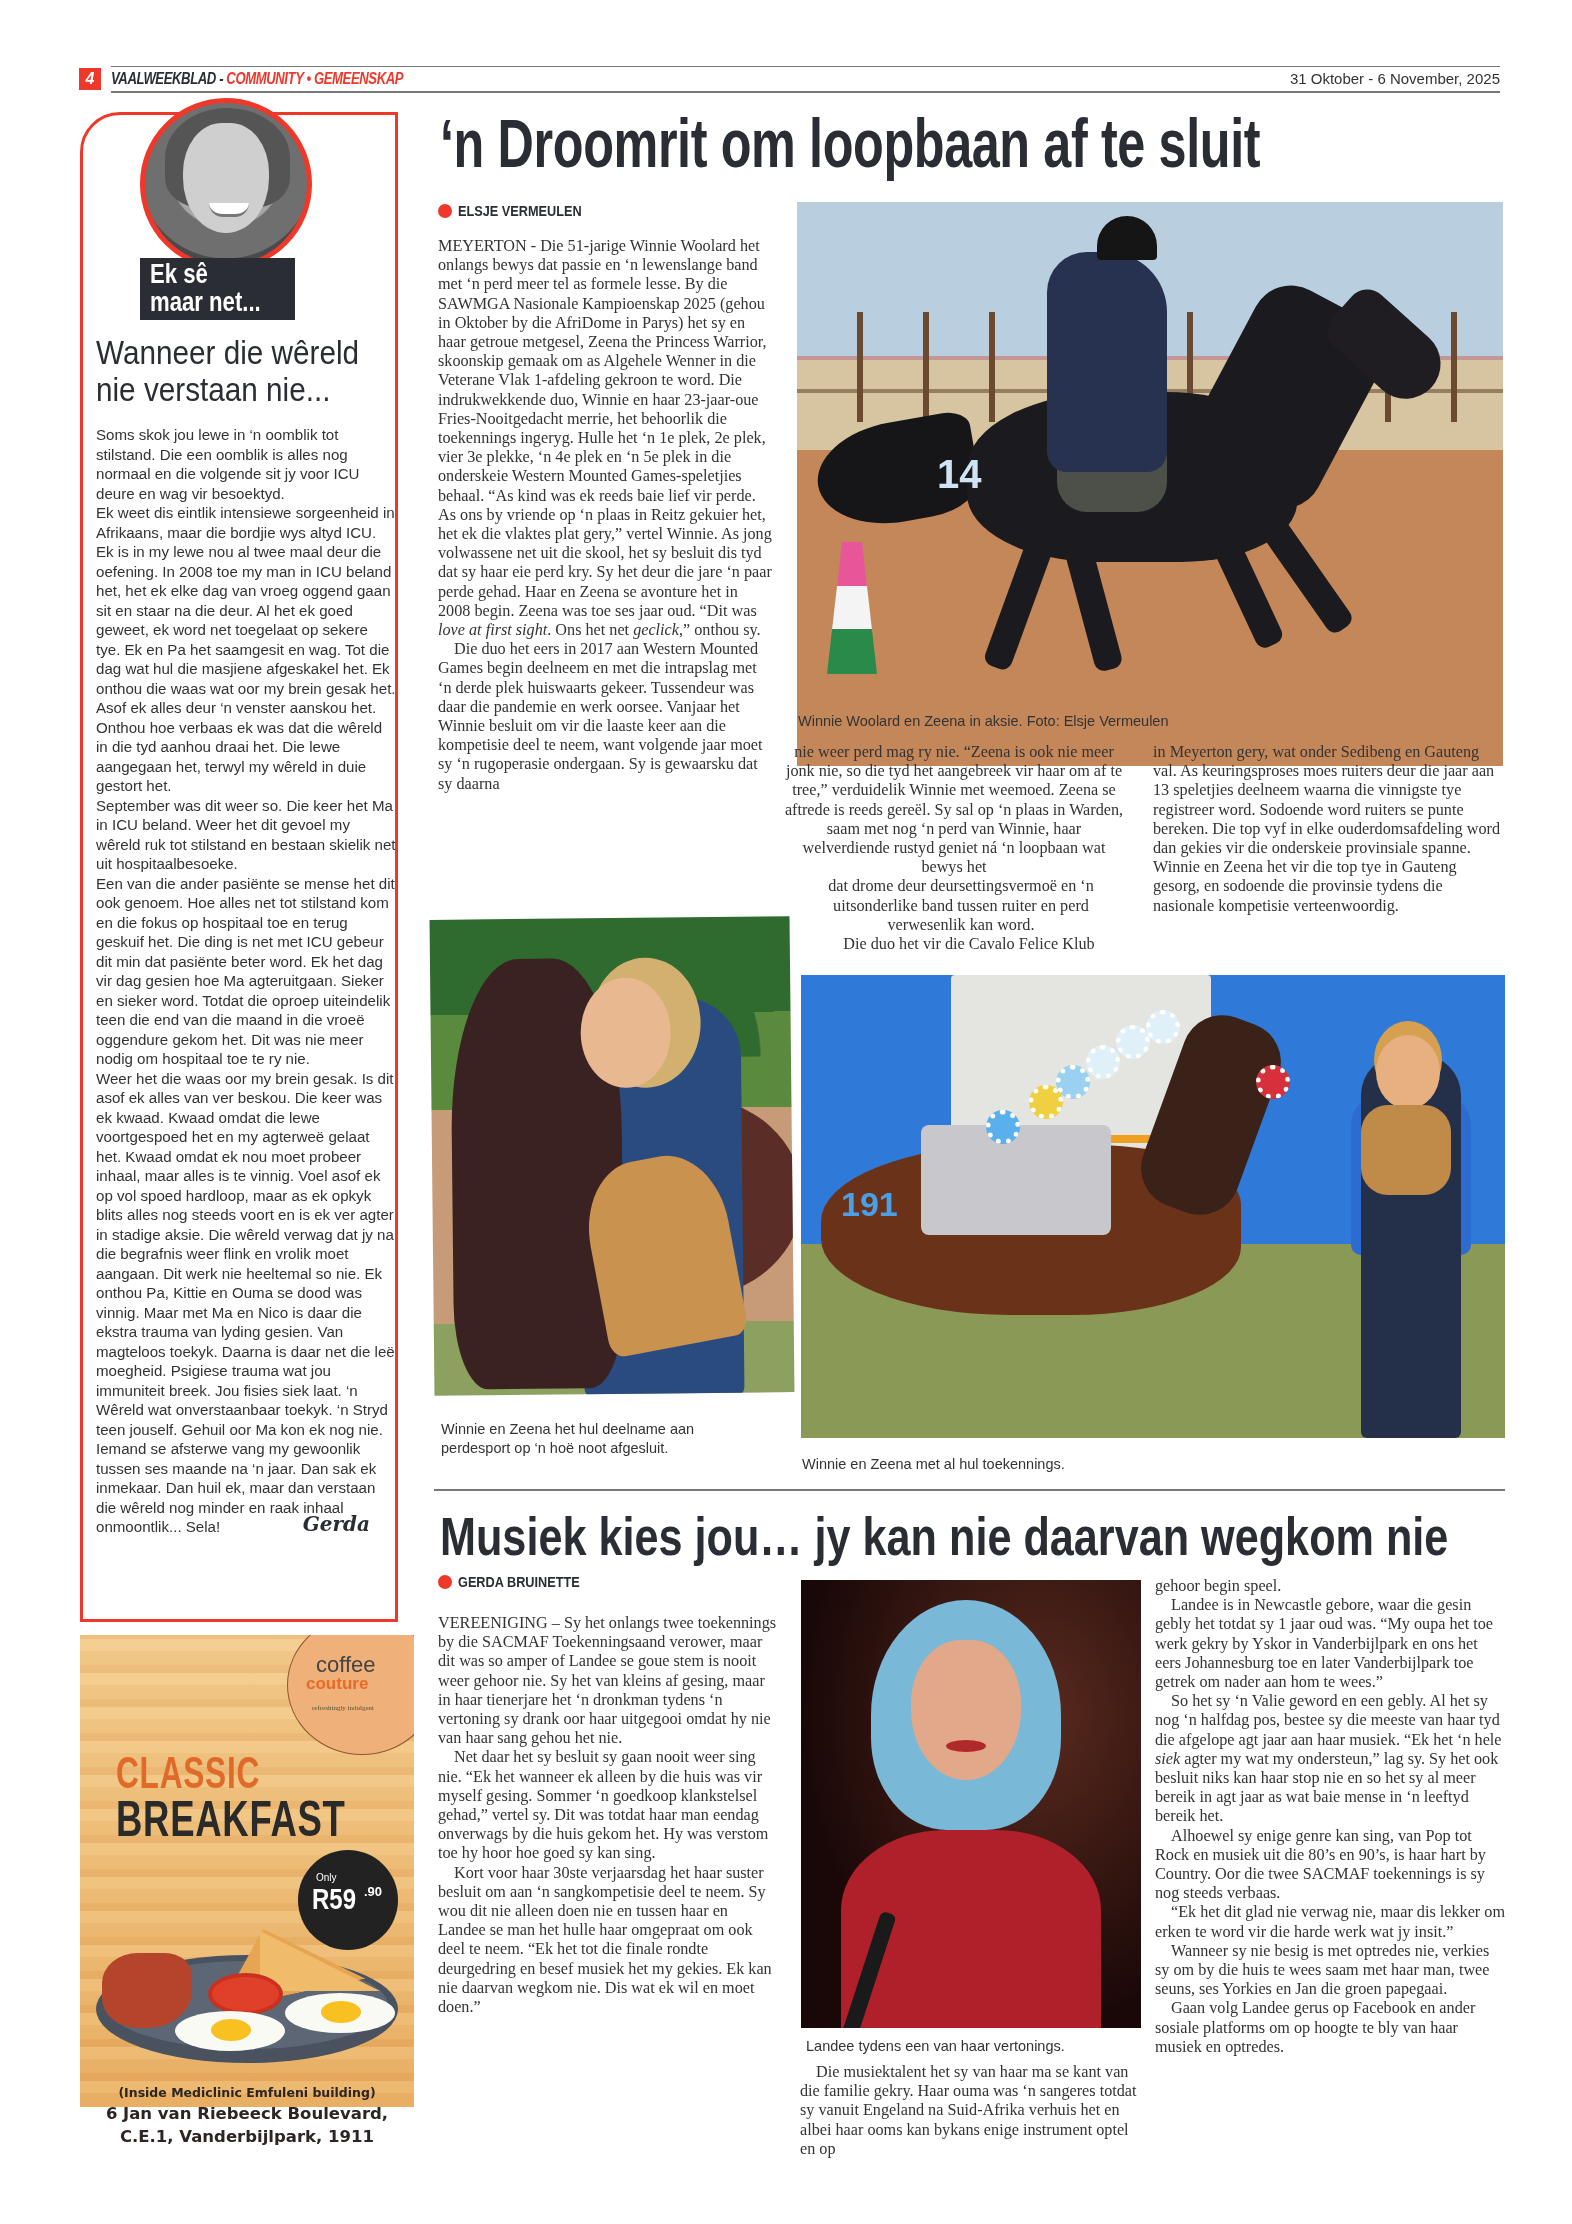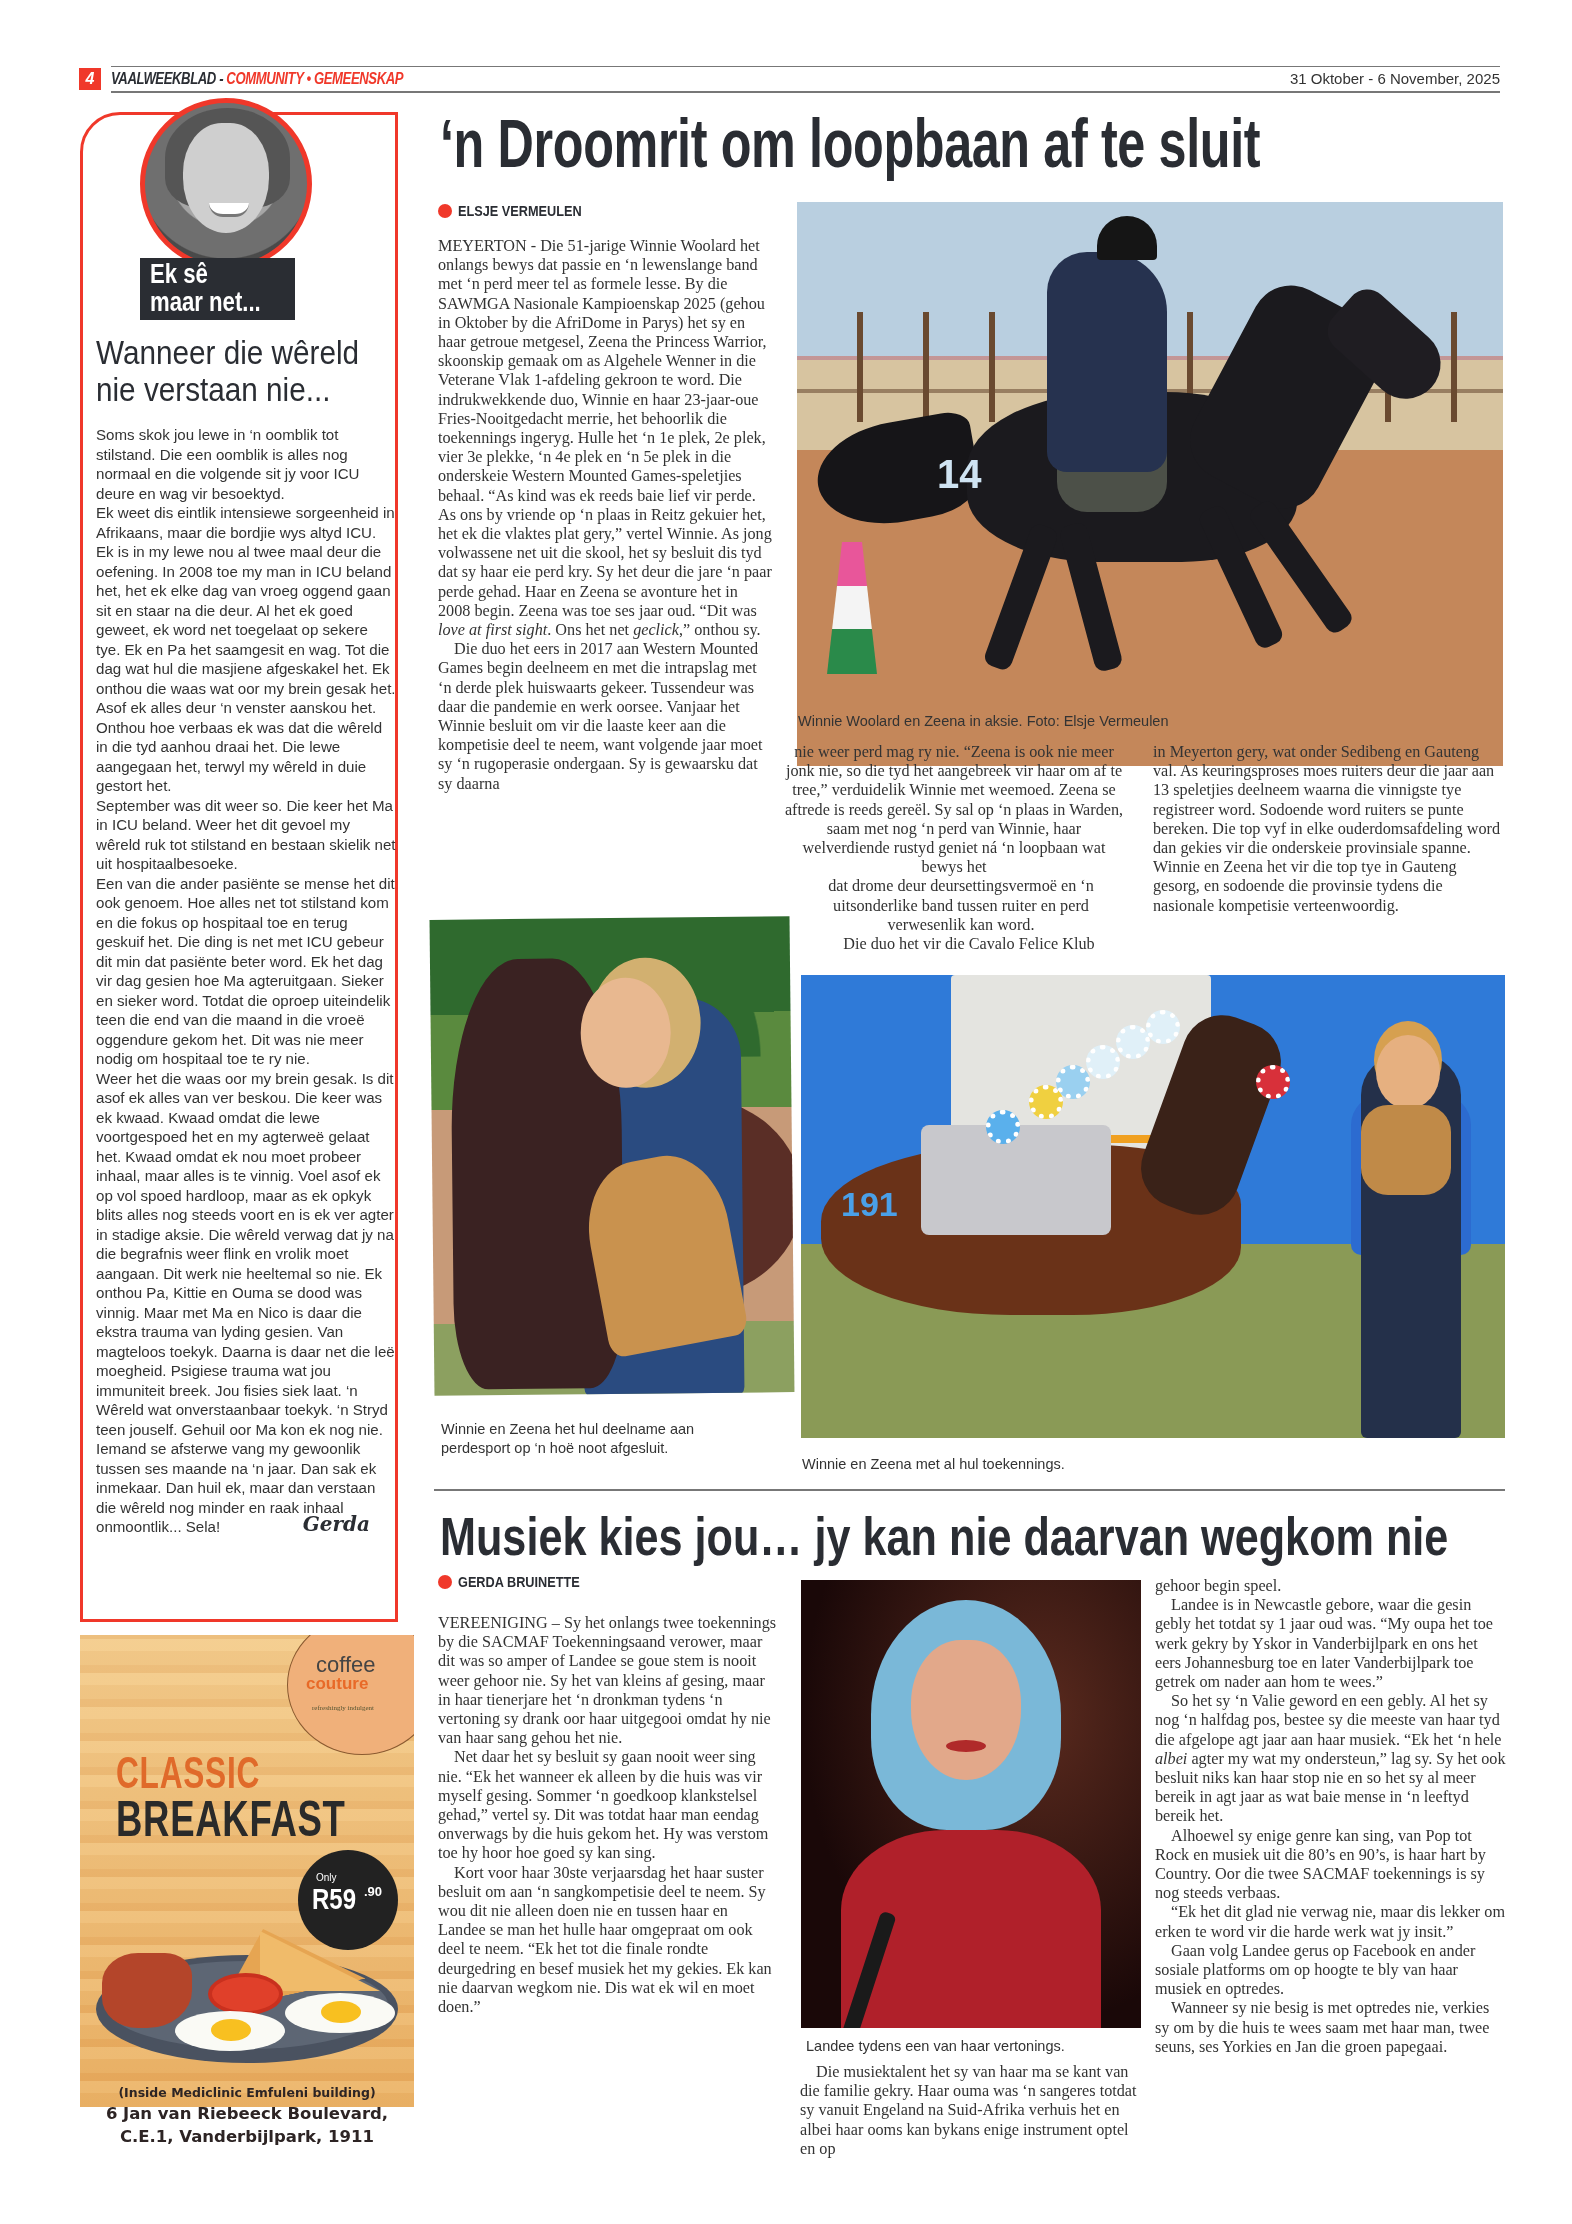--- a/index.html
+++ b/index.html
@@ -312,18 +312,18 @@
 </div>
 <div class="cap cap4">Landee tydens een van haar vertonings.</div>
 
 <div class="serif-col a2c2">
   <p class="ind">Die musiektalent het sy van haar ma se kant van die familie gekry. Haar ouma was ‘n sangeres totdat sy vanuit Engeland na Suid-Afrika verhuis het en albei haar ooms kan bykans enige instrument optel en op</p>
 </div>
 
 <div class="serif-col a2c3">
   <p>gehoor begin speel.</p>
   <p class="ind">Landee is in Newcastle gebore, waar die gesin gebly het totdat sy 1 jaar oud was. “My oupa het toe werk gekry by Yskor in Vanderbijlpark en ons het eers Johannesburg toe en later Vanderbijlpark toe getrek om nader aan hom te wees.”</p>
-  <p class="ind"><span>So het sy ‘n Valie geword en een gebly. Al het sy nog ‘n halfdag pos, bestee sy die meeste van haar tyd die afgelope agt jaar aan haar musiek. “Ek het ‘n hele </span><i>albei</i><span> agter my wat my ondersteun,” lag sy. Sy het ook besluit niks kan haar stop nie en so het sy al meer bereik in agt jaar as wat baie mense in ‘n leeftyd bereik het.</span></p>
+  <p class="ind"><span>So het sy ‘n Valie geword en een gebly. Al het sy nog ‘n halfdag pos, bestee sy die meeste van haar tyd die afgelope agt jaar aan haar musiek. “Ek het ‘n hele </span><i>siek</i><span> agter my wat my ondersteun,” lag sy. Sy het ook besluit niks kan haar stop nie en so het sy al meer bereik in agt jaar as wat baie mense in ‘n leeftyd bereik het.</span></p>
   <p class="ind">Alhoewel sy enige genre kan sing, van Pop tot Rock en musiek uit die 80’s en 90’s, is haar hart by Country. Oor die twee SACMAF toekennings is sy nog steeds verbaas.</p>
   <p class="ind">“Ek het dit glad nie verwag nie, maar dis lekker om erken te word vir die harde werk wat jy insit.”</p>
+  <p class="ind">Wanneer sy nie besig is met optredes nie, verkies sy om by die huis te wees saam met haar man, twee seuns, ses Yorkies en Jan die groen papegaai.</p>
   <p class="ind">Gaan volg Landee gerus op Facebook en ander sosiale platforms om op hoogte te bly van haar musiek en optredes.</p>
-  <p class="ind">Wanneer sy nie besig is met optredes nie, verkies sy om by die huis te wees saam met haar man, twee seuns, ses Yorkies en Jan die groen papegaai.</p>
 </div>
 
 </body></html>

